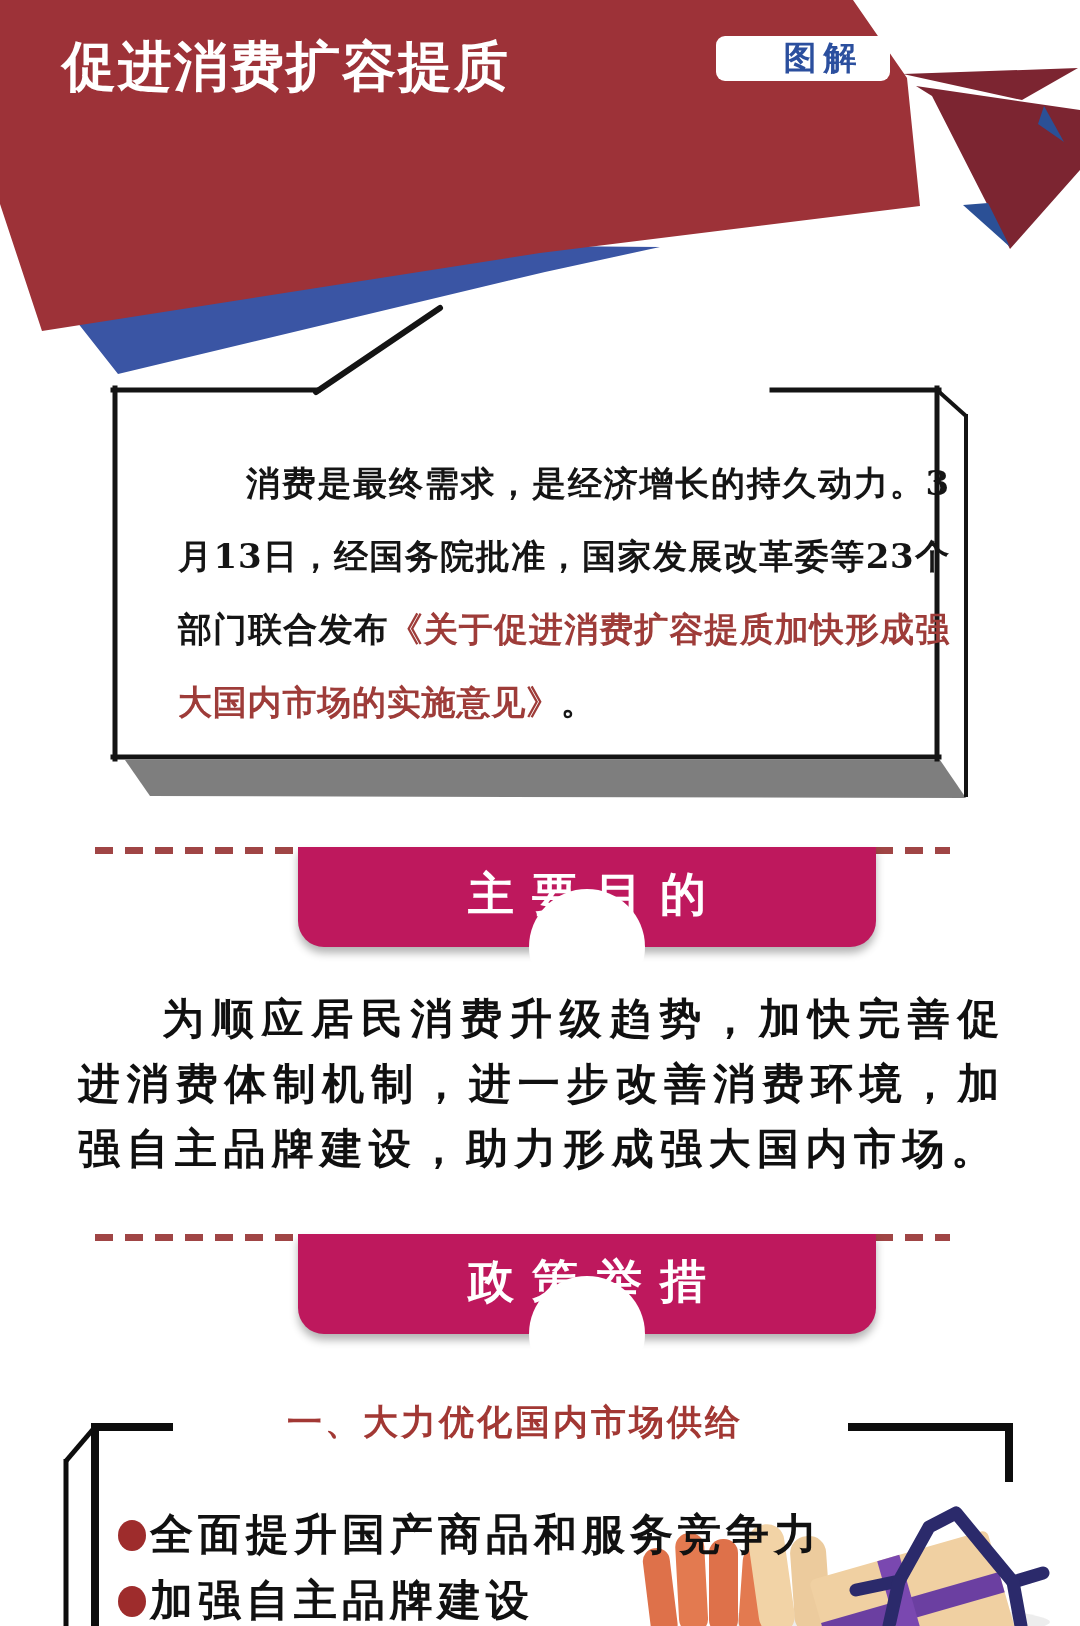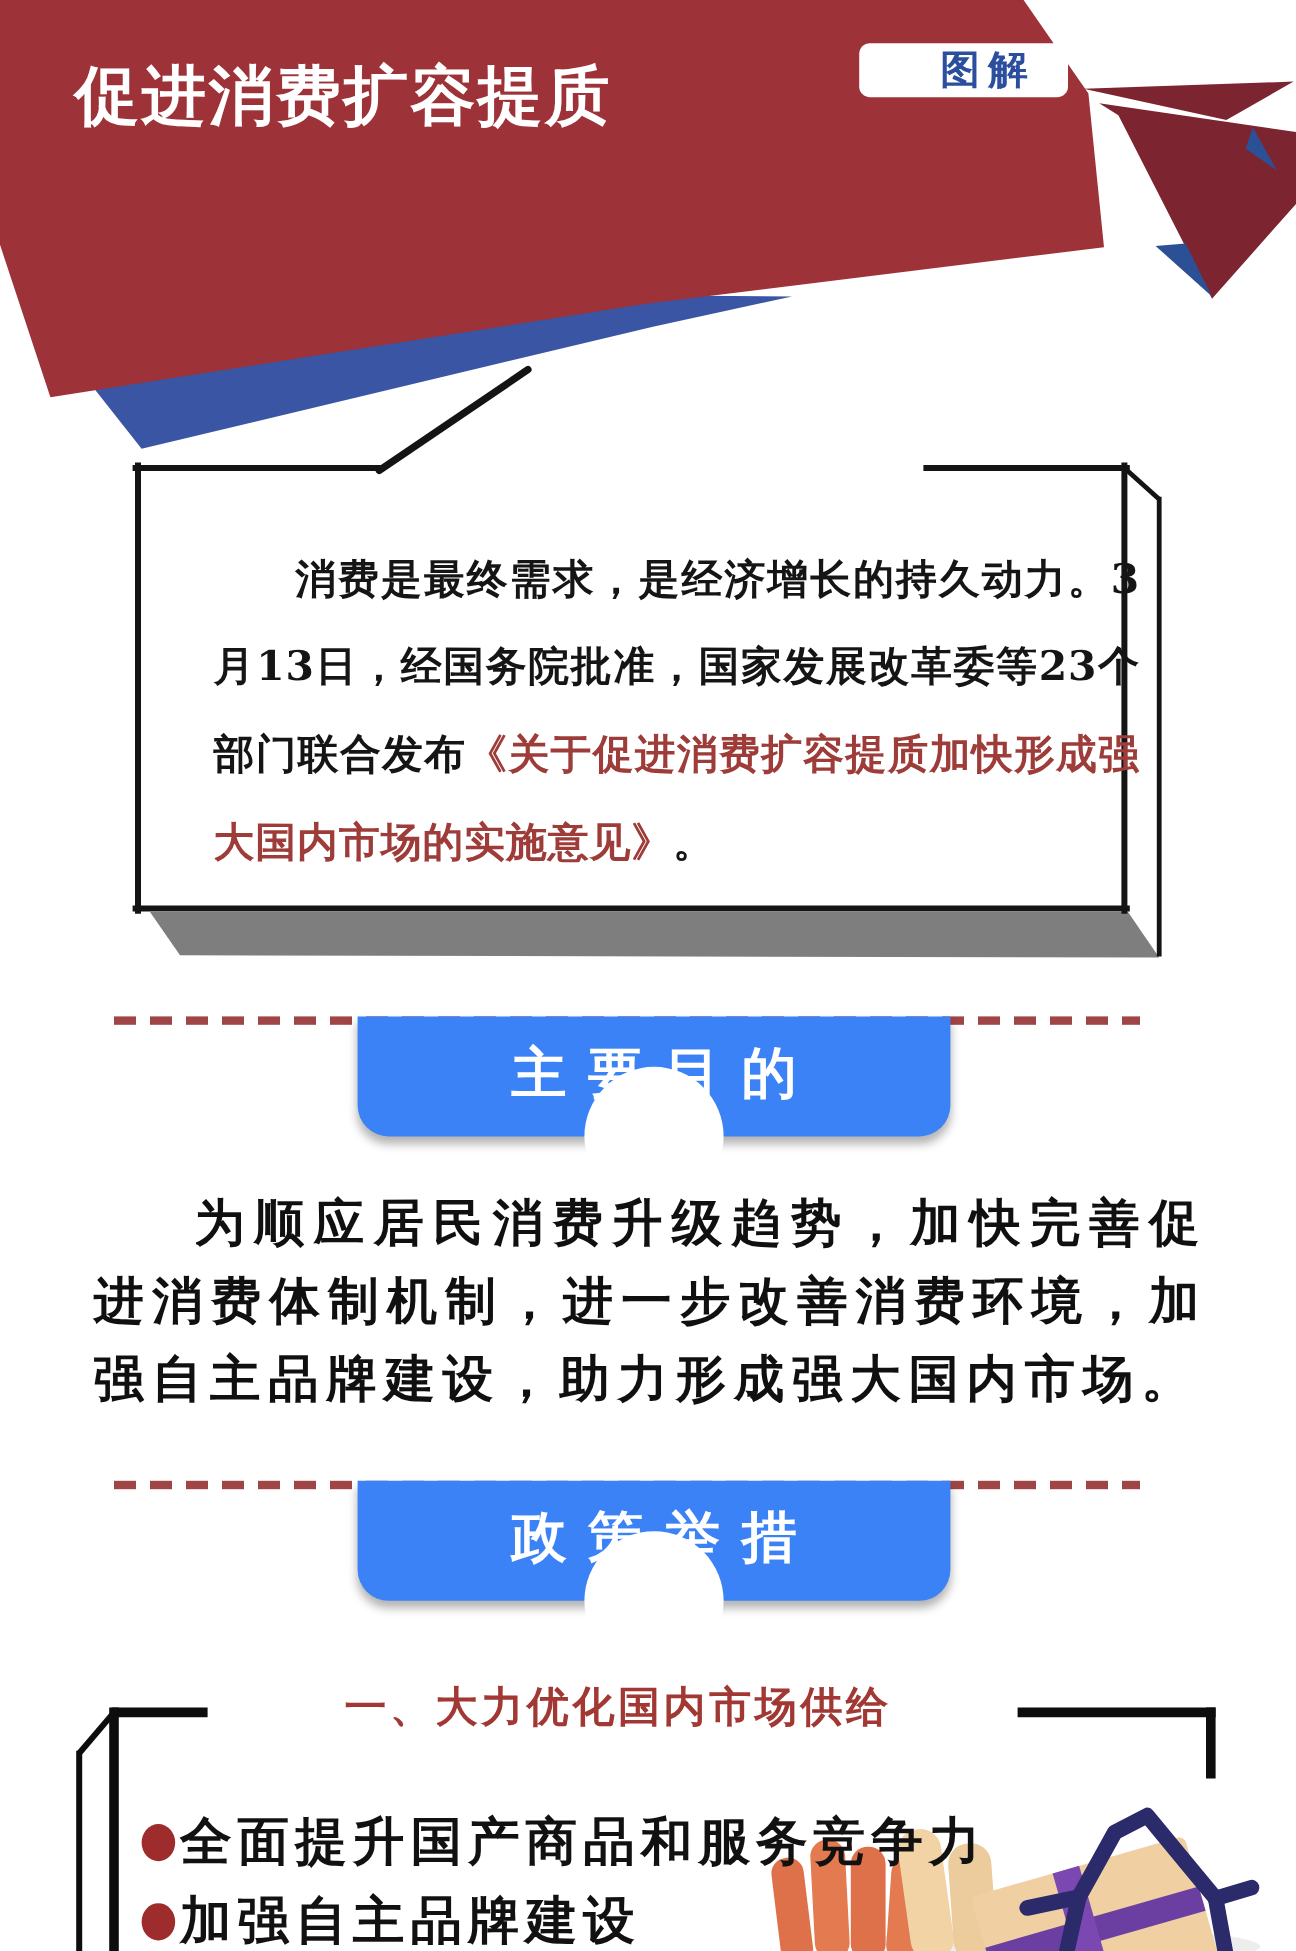--- a/index.html
+++ b/index.html
@@ -3,38 +3,38 @@
 <meta charset="utf-8">
 <style>
   html,body{margin:0;padding:0;background:#ffffff;}
   .canvas{position:relative;width:1080px;height:1626px;background:#ffffff;overflow:hidden;
           font-family:"Liberation Sans","DejaVu Sans",sans-serif;}
   svg{display:block;}
   .abs{position:absolute;}
 
   
   #header-deco{left:0;top:0;}
-  .banner-title{left:62px;top:44px;color:#ffffff;font-size:54px;line-height:73px;
+  .banner-title{left:62px;top:30px;color:#ffffff;font-size:54px;line-height:73px;
                 font-weight:900;letter-spacing:2px;white-space:nowrap;}
   .badge{left:716px;top:36px;width:140px;height:45px;background:#ffffff;border-radius:9px;
          display:flex;align-items:center;justify-content:center;
          color:#2b4f9e;font-size:33px;font-weight:900;letter-spacing:7px;text-indent:7px;padding-left:34px;}
 
   
   #quote-deco{left:0;top:300px;}
   .quote-text{left:142px;top:447px;width:772px;font-family:"DejaVu Serif","Liberation Serif",serif;
               font-weight:700;font-size:34px;line-height:73px;letter-spacing:0.8px;
               color:#151515;text-align:justify;text-indent:2em;margin-left:36px;}
   .quote-highlight{color:#9e3c39;}
 
   
   .dash{left:95px;width:855px;height:7px;
         background:repeating-linear-gradient(90deg,#a04545 0 18px,rgba(0,0,0,0) 18px 30px);}
   .dash1{top:847px;} .dash2{top:1234px;}
-  .ribbon{left:298px;width:494px;height:100px;background:#3b82f6;
+  .ribbon{left:298px;width:578px;height:100px;background:#be185d;
           border-radius:0 0 26px 26px;box-shadow:0 6px 8px rgba(0,0,0,0.3);}
   .ribbon1{top:847px;} .ribbon2{top:1234px;}
   .ribbon .notch{position:absolute;left:50%;bottom:-58px;transform:translateX(-50%);
                  width:116px;height:116px;border-radius:50%;background:#ffffff;}
   .ribbon .label{position:absolute;left:0;right:0;top:17px;text-align:center;color:#ffffff;
                  font-size:46px;font-weight:900;letter-spacing:18px;text-indent:18px;}
 
   
   .purpose-text{left:78px;top:986px;width:928px;color:#101010;font-size:42px;font-weight:700;
                 line-height:65px;letter-spacing:6.5px;text-align:justify;text-indent:2em;}

